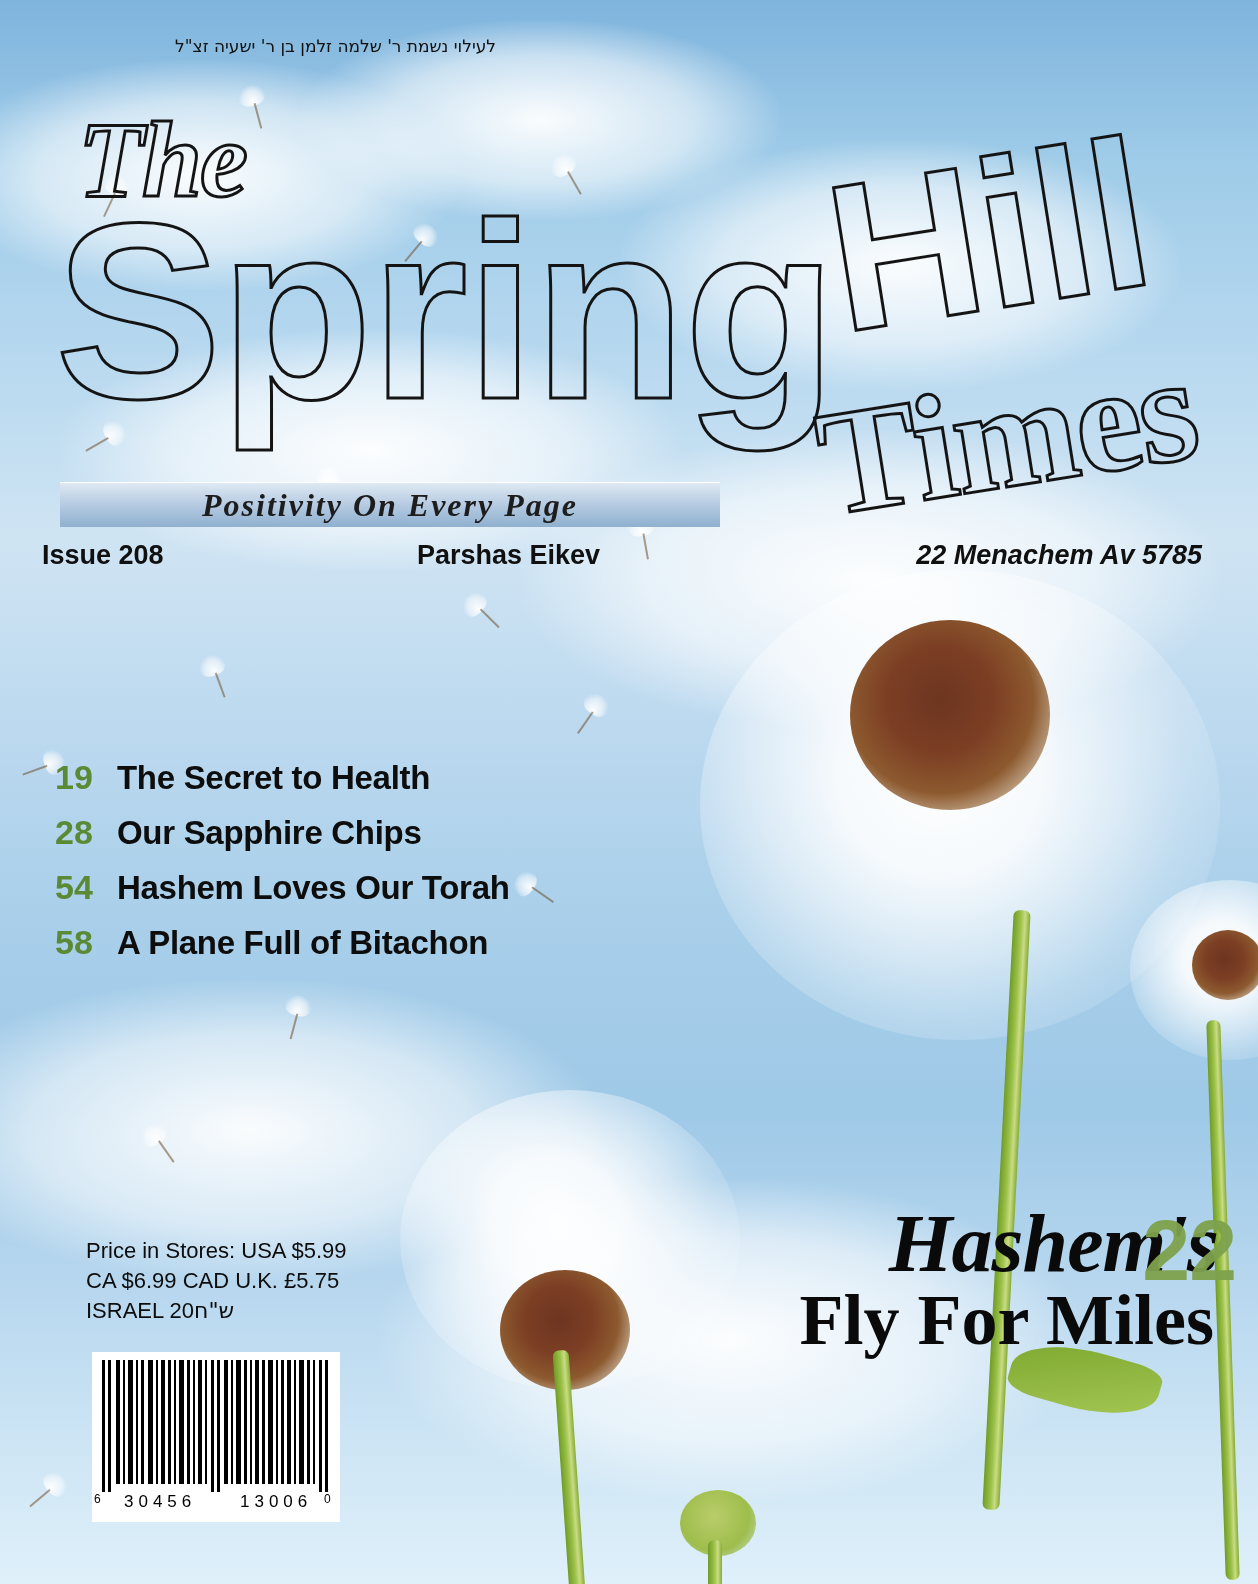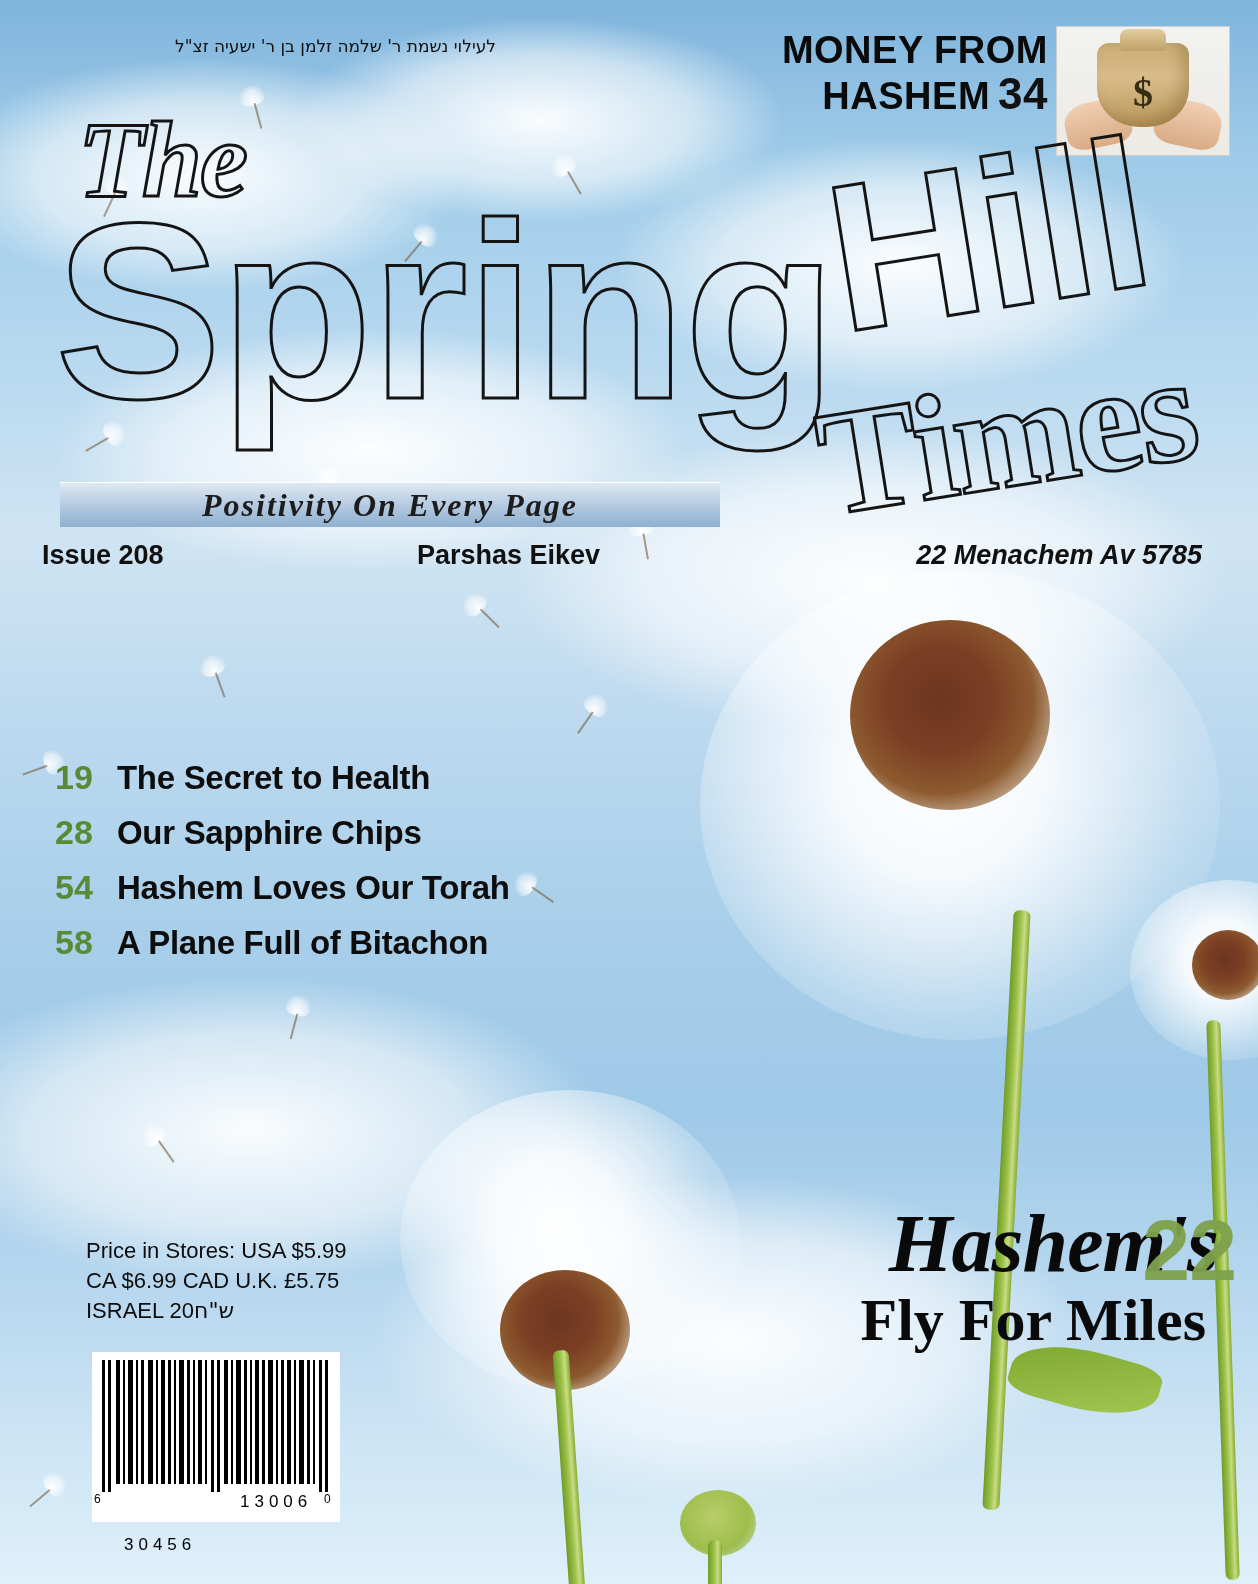--- a/index.html
+++ b/index.html
@@ -313,25 +313,25 @@
     font-family: "Liberation Sans", sans-serif;
     font-style: normal;
     font-size: 86px;
     font-weight: bold;
     color: #7ea24c;
     opacity: 0.95;
   }
   .hl-3 {
     font-family: "Liberation Serif", serif;
     font-weight: bold;
-    font-size: 60px;
+    font-size: 72px;
     line-height: 64px;
     color: #0a0a0a;
     margin-top: 4px;
-    padding-right: 12px;
+    padding-right: 4px;
   }
 
   
   .price {
     position: absolute;
     left: 86px;
     top: 1236px;
     font-size: 22px;
     line-height: 30px;
     color: #0d0d0d;
@@ -366,21 +366,21 @@
     position: relative;
     height: 26px;
     width: 248px;
     margin-left: -10px;
     font-family: "Liberation Sans", sans-serif;
     font-size: 17px;
     color: #000;
   }
   .barcode-digits span { position: absolute; top: 0; }
   .bd-lead { left: 2px; font-size: 12px; top: 5px; }
-  .bd-left { left: 32px; letter-spacing: 5px; margin-top: 43px; }
+  .bd-left { left: 32px; letter-spacing: 5px; }
   .bd-right { left: 148px; letter-spacing: 5px; }
   .bd-trail { left: 232px; font-size: 12px; top: 5px; }
 </style>
 </head>
 <body>
 
 <div id="cover">
 
   <div class="cloud" style="left:-60px; top:60px; width:520px; height:230px;"></div>
   <div class="cloud" style="left:300px; top:20px; width:480px; height:200px;"></div>
@@ -470,36 +470,20 @@
       <div class="crown"></div>
       <div class="shaft"></div>
     </div>
   <div class="seed" style="left:640px; top:520px; transform:rotate(-10deg);">
       <div class="crown"></div>
       <div class="shaft"></div>
     </div>
 
   <div class="dedication">לעילוי נשמת ר' שלמה זלמן בן ר' ישעיה זצ"ל</div>
 
-  <div class="teaser">
-    <div class="teaser-text">
-      <div>MONEY FROM</div>
-      <div>
-        <span>HASHEM</span><span class="teaser-page">34</span>
-      </div>
-    </div>
-    <div class="teaser-img">
-      <div class="hand left"></div>
-      <div class="hand right"></div>
-      <div class="money-bag">
-        <div class="neck"></div>
-        <div class="dollar">$</div>
-      </div>
-    </div>
-  </div>
 
   <div class="masthead">
     <div class="mh-word mh-the">The</div>
     <div class="mh-word mh-spring">Spring</div>
     <div class="mh-word mh-hill">Hill</div>
     <div class="mh-word mh-times">Times</div>
   </div>
 
   <div class="tagline">
     <span>Positivity On Every Page</span>

